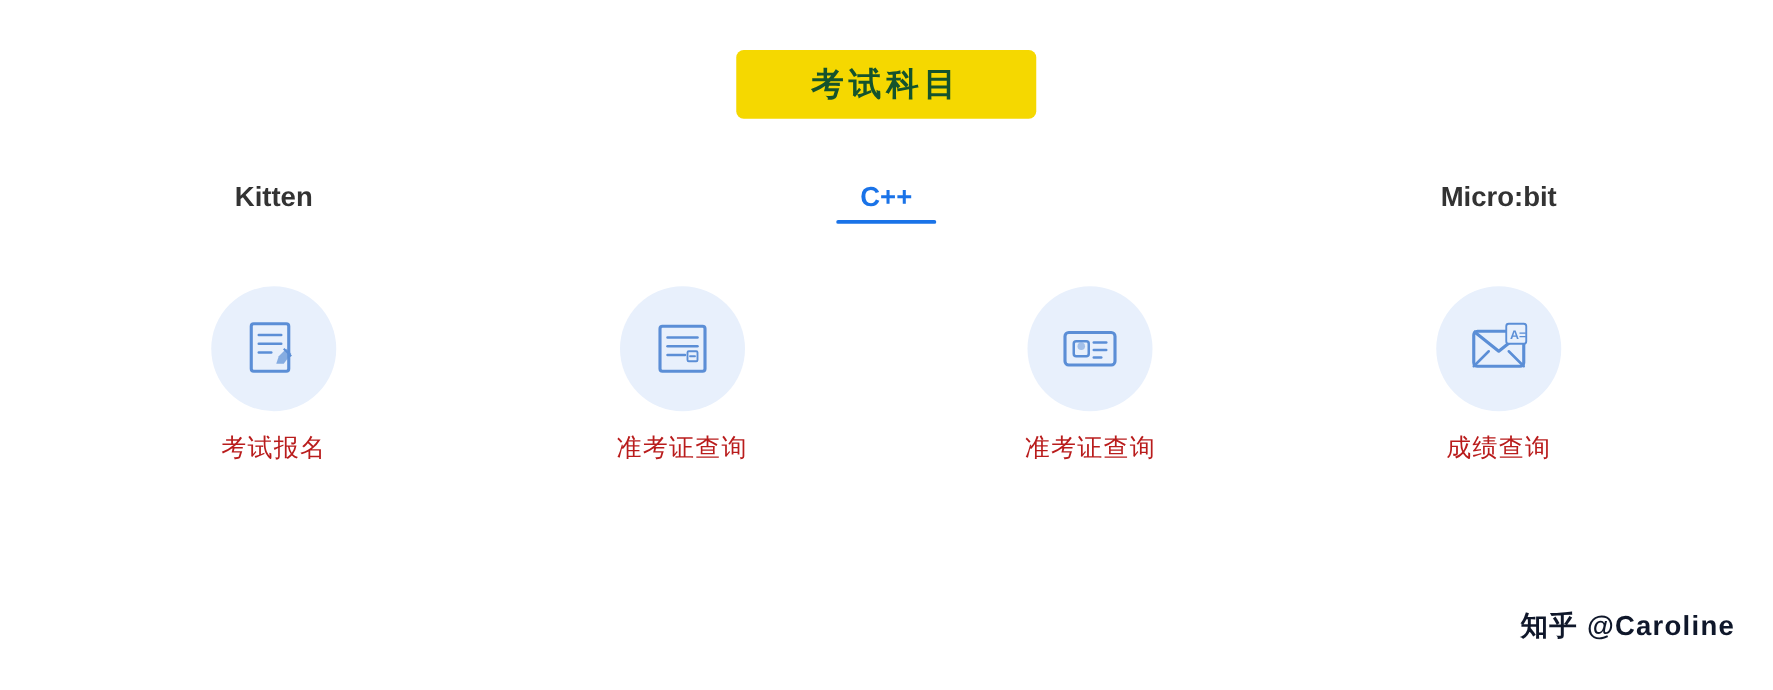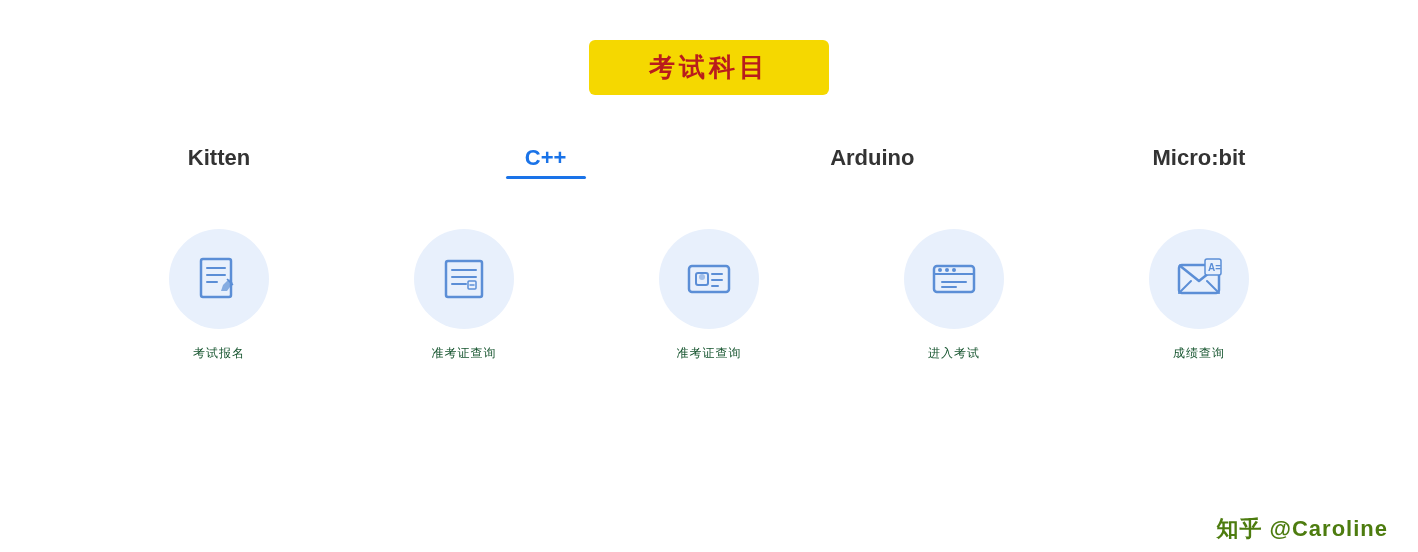--- a/index.html
+++ b/index.html
@@ -24,21 +24,21 @@
     
     .title-badge {
       background: #F5D800;
       border-radius: 6px;
       padding: 10px 60px;
       margin-bottom: 50px;
     }
     .title-badge span {
       font-size: 26px;
       font-weight: bold;
-      color: #b91c1c;
+      color: #14532d;
       letter-spacing: 4px;
     }
 
     
     .tab-nav {
       display: flex;
       align-items: center;
       gap: 4px;
       margin-bottom: 50px;
       width: 1100px;
@@ -104,55 +104,52 @@
       align-items: center;
       justify-content: center;
     }
 
     .icon-circle svg {
       width: 52px;
       height: 52px;
     }
 
     .icon-label {
-      font-size: 12px;
-      color: #14532d;
+      font-size: 20px;
+      color: #b91c1c;
       text-align: center;
       letter-spacing: 1px;
     }
 
     
     .watermark {
       position: fixed;
-      bottom: 8px;
+      bottom: 36px;
       right: 30px;
       font-size: 22px;
-      color: #4d7c0f;
+      color: #0f172a;
       font-weight: bold;
       letter-spacing: 1px;
     }
   </style>
 </head>
 <body>
 
 <div class="page-wrapper">
 
   <div class="title-badge">
     <span>考试科目</span>
   </div>
 
   <nav class="tab-nav">
     <div class="tab-item">
       <span>Kitten</span>
     </div>
     <div class="tab-item active">
       <span>C++</span>
-    </div>
-    <div class="tab-item">
-      <span>Arduino</span>
     </div>
     <div class="tab-item">
       <span>Micro:bit</span>
     </div>
   </nav>
 
   <div class="icon-grid">
 
     <div class="icon-item">
       <div class="icon-circle">
@@ -190,34 +187,20 @@
           <rect x="13" y="20" width="12" height="12" rx="2" stroke="#5B8ED6" stroke-width="2" fill="none"></rect>
           <circle cx="19" cy="24" r="3" fill="#5B8ED6" opacity="0.5"></circle>
           <line x1="29" y1="21" x2="39" y2="21" stroke="#5B8ED6" stroke-width="2" stroke-linecap="round"></line>
           <line x1="29" y1="27" x2="39" y2="27" stroke="#5B8ED6" stroke-width="2" stroke-linecap="round"></line>
           <line x1="29" y1="33" x2="35" y2="33" stroke="#5B8ED6" stroke-width="2" stroke-linecap="round"></line>
         </svg>
       </div>
       <span class="icon-label">准考证查询</span>
     </div>
 
-    <div class="icon-item">
-      <div class="icon-circle">
-        <svg viewBox="0 0 52 52" fill="none" xmlns="http://www.w3.org/2000/svg">
-          <rect x="6" y="13" width="40" height="26" rx="3" stroke="#5B8ED6" stroke-width="2.5" fill="none"></rect>
-          <line x1="6" y1="21" x2="46" y2="21" stroke="#5B8ED6" stroke-width="2"></line>
-          <line x1="14" y1="29" x2="38" y2="29" stroke="#5B8ED6" stroke-width="2" stroke-linecap="round"></line>
-          <line x1="14" y1="34" x2="28" y2="34" stroke="#5B8ED6" stroke-width="2" stroke-linecap="round"></line>
-          <circle cx="12" cy="17" r="2" fill="#5B8ED6"></circle>
-          <circle cx="19" cy="17" r="2" fill="#5B8ED6"></circle>
-          <circle cx="26" cy="17" r="2" fill="#5B8ED6"></circle>
-        </svg>
-      </div>
-      <span class="icon-label">进入考试</span>
-    </div>
 
     <div class="icon-item">
       <div class="icon-circle">
         <svg viewBox="0 0 52 52" fill="none" xmlns="http://www.w3.org/2000/svg">
 
           <rect x="6" y="12" width="40" height="28" rx="3" stroke="#5B8ED6" stroke-width="2.5" fill="none"></rect>
           <polyline points="6,12 26,28 46,12" stroke="#5B8ED6" stroke-width="2.5" fill="none" stroke-linejoin="round"></polyline>
           <line x1="6" y1="40" x2="18" y2="28" stroke="#5B8ED6" stroke-width="2" stroke-linecap="round"></line>
           <line x1="46" y1="40" x2="34" y2="28" stroke="#5B8ED6" stroke-width="2" stroke-linecap="round"></line>
 

